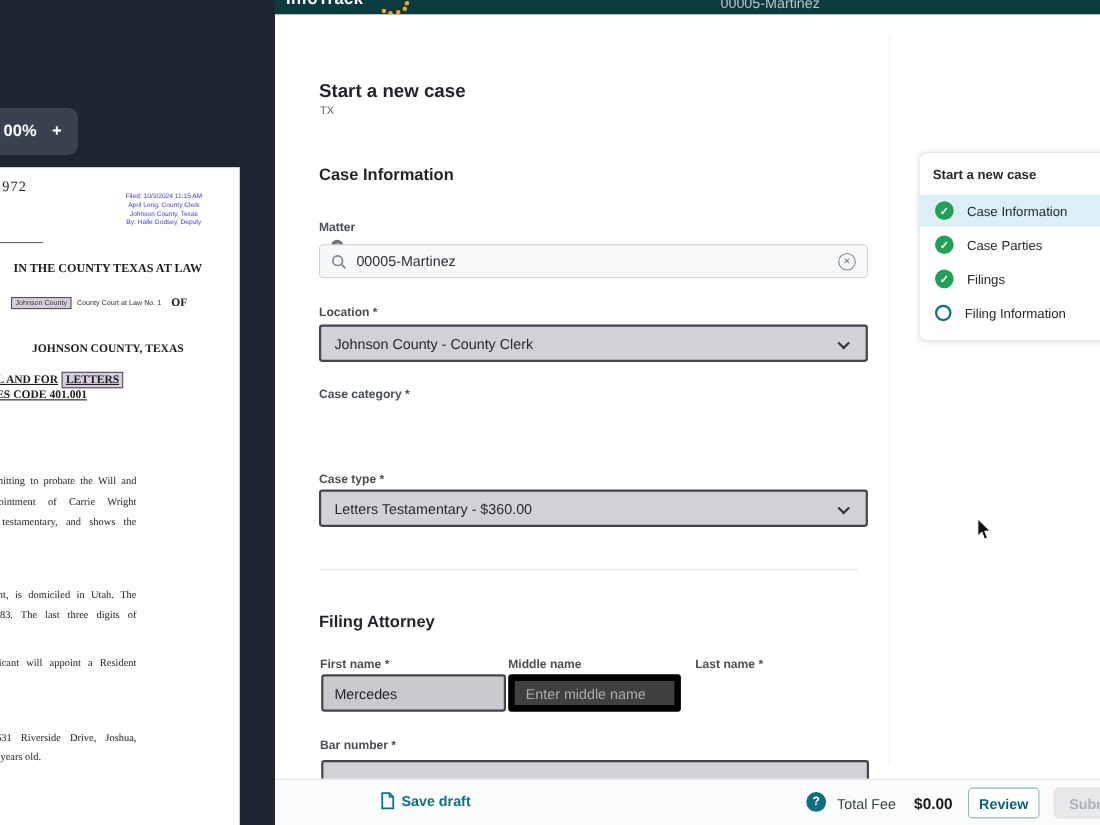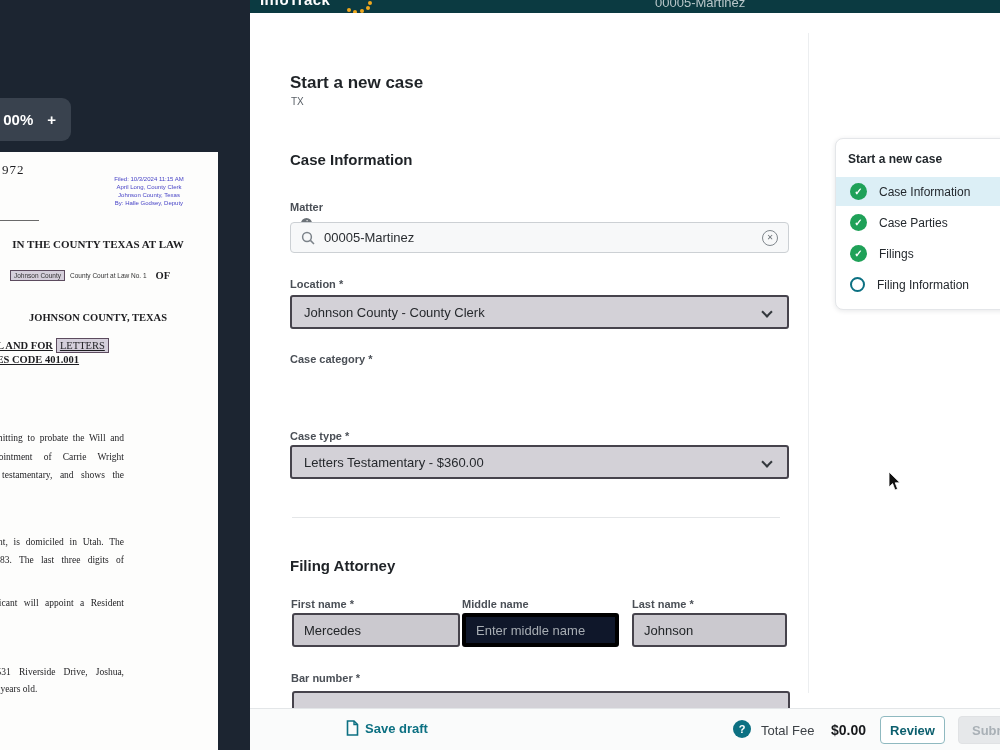--- a/index.html
+++ b/index.html
@@ -25,21 +25,21 @@
     font-weight:bold;font-size:11px;}
   .court-row{position:absolute;left:70px;top:118px;display:flex;align-items:center;gap:5px;}
   .hl-box{border:1.5px solid #5c4b5e;background:#d5cfdb;padding:1px 3px;font-size:6.5px;
     font-family:"Liberation Sans",sans-serif;color:#333;}
   .court-suffix{font-size:6.5px;font-family:"Liberation Sans",sans-serif;color:#333;}
   .of-label{font-weight:bold;font-size:10.5px;margin-left:4px;}
   .county-heading{position:absolute;left:60px;top:160px;width:196px;text-align:center;
     font-weight:bold;font-size:10.5px;}
   .codicil-row{position:absolute;left:0;top:186px;display:flex;align-items:center;gap:3px;
     font-weight:bold;font-size:10.5px;text-decoration:underline;}
-  .codicil-row .hl-box{font-family:"Liberation Serif",serif;font-weight:normal;font-size:10.5px;color:#1d1d20;}
+  .codicil-row .hl-box{font-family:"Liberation Serif",serif;font-weight:bold;font-size:10.5px;color:#1d1d20;}
   .code-heading{position:absolute;left:0;top:202px;font-weight:bold;font-size:10.5px;
     text-decoration:underline;}
   .bl{position:absolute;left:0;width:184px;font-size:9.5px;line-height:11px;
     text-align:justify;text-align-last:justify;}
   .bl.short{text-align-last:left;}
 
   
   .topbar{position:absolute;left:250px;top:0;width:750px;height:13px;background:var(--headerbg);
     overflow:hidden;z-index:5;}
   .logo-text{position:absolute;left:10px;top:-9px;color:#fff;font-size:15px;font-weight:bold;
@@ -64,21 +64,21 @@
   .clear-btn{width:16px;height:16px;border:1.2px solid #80878d;border-radius:50%;color:#6b7177;
     font-size:8px;display:flex;align-items:center;justify-content:center;}
   .dropdown{position:absolute;left:40px;width:499px;height:34px;background:var(--fieldfill);
     border:2px solid var(--fielddark);border-radius:3px;display:flex;align-items:center;
     padding:0 12px;font-size:13px;color:#26292d;}
   .chevron{position:absolute;right:16px;top:11px;width:8px;height:8px;
     border-right:2px solid #33373c;border-bottom:2px solid #33373c;transform:rotate(45deg);}
   .divider{position:absolute;left:42px;top:504px;width:488px;border-top:1px solid #e4e6e8;}
   .text-input{position:absolute;height:34px;border:2px solid var(--fielddark);border-radius:3px;
     background:#cbc9cf;display:flex;align-items:center;padding:0 10px;font-size:13px;color:#222528;}
-  .text-input.empty{background:#0f172a;border:4px solid #000000;color:#a7adb3;}
+  .text-input.empty{background:#404040;border:6px solid #000000;color:#a7adb3;}
   .bar-input{position:absolute;left:42px;top:678px;width:498px;height:30px;
     border:2px solid var(--fielddark);border-radius:3px;background:var(--fieldfill);}
 
   
   .steps-card{position:absolute;left:835px;top:138px;width:178px;height:172px;background:#fff;
     border:1px solid #e4e6e9;border-radius:8px;box-shadow:0 1px 5px rgba(20,30,40,.10);z-index:6;}
   .steps-title{position:absolute;left:12px;top:13px;font-size:12px;font-weight:bold;color:#23282d;}
   .step-row{position:absolute;left:0;width:178px;height:29px;display:flex;align-items:center;
     padding-left:14px;gap:12px;}
   .step-row.active{background:var(--activeband);}
@@ -200,23 +200,20 @@
   <div class="text-input" style="left:42px;top:600px;width:168px">
     <span>Mercedes</span>
   </div>
 
   <div class="field-label" style="left:212px;top:585px">Middle name</div>
   <div class="text-input empty" style="left:212px;top:600px;width:157px">
     <span>Enter middle name</span>
   </div>
 
   <div class="field-label" style="left:382px;top:585px">Last name *</div>
-  <div class="text-input" style="left:382px;top:600px;width:155px">
-    <span>Johnson</span>
-  </div>
 
   <div class="field-label" style="left:41px;top:659px">Bar number *</div>
   <div class="bar-input"></div>
 </div>
 
 <div class="steps-card">
   <div class="steps-title">Start a new case</div>
   <div class="step-row active" style="top:38px">
     <span class="check-circle">✓</span>
     <span class="step-label">Case Information</span>

